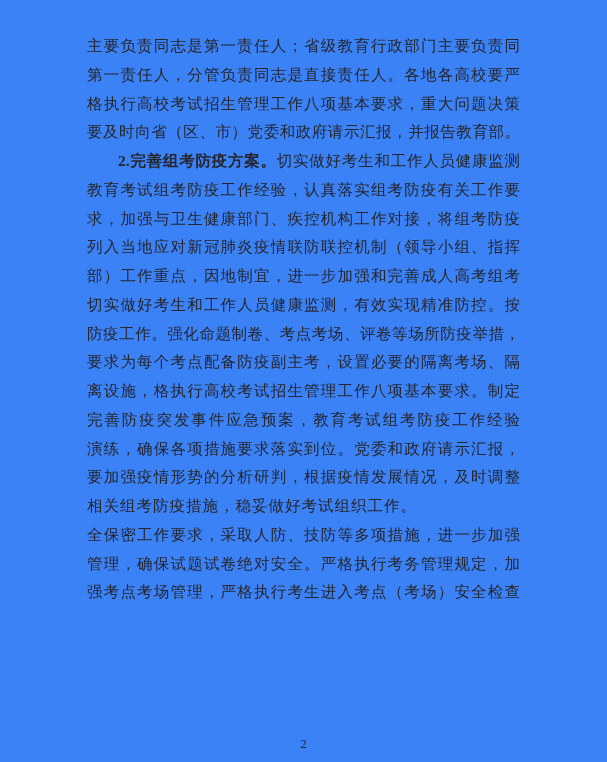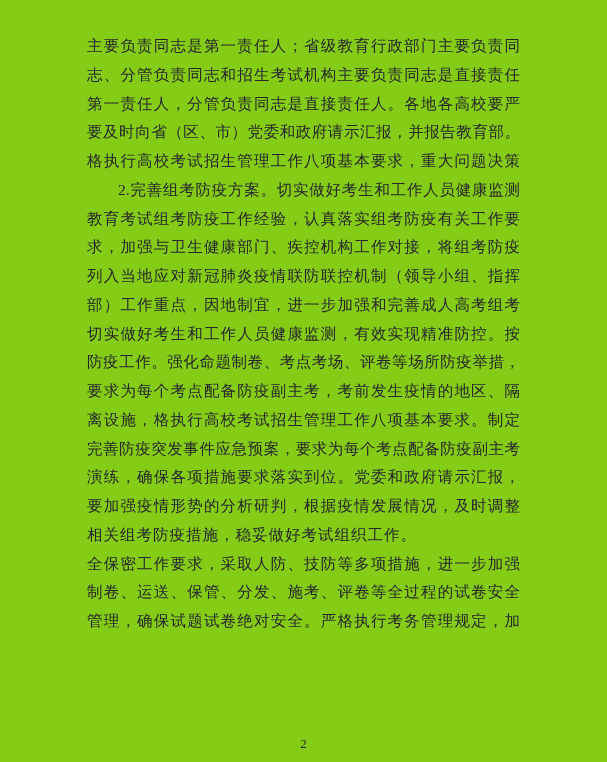--- a/index.html
+++ b/index.html
@@ -10,21 +10,21 @@
     width: 607px;
     height: 762px;
     background: #ffffff;
     font-family: "Liberation Serif", "DejaVu Serif", serif;
     overflow: hidden;
   }
   .page {
     position: relative;
     width: 607px;
     height: 762px;
-    background: #84cc16;
+    background: #3b82f6;
     overflow: hidden;
   }
   .text-block {
     position: absolute;
     left: 87px;
     top: 32px;
     width: 433px;
   }
   .line {
     font-size: 15.5px;
@@ -38,54 +38,53 @@
   }
   .line.indent {
     text-indent: 31px;
   }
   .line.para-end {
     text-align: center;
     text-align-last: left;
     letter-spacing: 1px;
   }
   .line .bold {
-    font-weight: 400;
+    font-weight: 700;
   }
   .page-number {
     position: absolute;
     top: 736px;
     left: 0;
     width: 607px;
     text-align: center;
     font-size: 13px;
     line-height: 16px;
     color: #26262c;
   }
 </style>
 </head>
 <body>
 
 <div class="page">
   <div class="text-block">
       <div class="line"><span>主要负责同志是第一责任人；省级教育行政部门主要负责同</span></div>
-      <div class="line"><span>志、分管负责同志和招生考试机构主要负责同志是直接责任</span></div>
       <div class="line"><span>第一责任人，分管负责同志是直接责任人。各地各高校要严</span></div>
+      <div class="line"><span>格执行高校考试招生管理工作八项基本要求，重大问题决策</span></div>
       <div class="line"><span>要及时向省（区、市）党委和政府请示汇报，并报告教育部。</span></div>
-      <div class="line"><span>格执行高校考试招生管理工作八项基本要求，重大问题决策</span></div>
       <div class="line indent"><span class="bold">2.完善组考防疫方案。</span><span>切实做好考生和工作人员健康监测</span></div>
       <div class="line"><span>教育考试组考防疫工作经验，认真落实组考防疫有关工作要</span></div>
       <div class="line"><span>求，加强与卫生健康部门、疾控机构工作对接，将组考防疫</span></div>
       <div class="line"><span>列入当地应对新冠肺炎疫情联防联控机制（领导小组、指挥</span></div>
       <div class="line"><span>部）工作重点，因地制宜，进一步加强和完善成人高考组考</span></div>
       <div class="line"><span>切实做好考生和工作人员健康监测，有效实现精准防控。按</span></div>
       <div class="line"><span>防疫工作。强化命题制卷、考点考场、评卷等场所防疫举措，</span></div>
-      <div class="line"><span>要求为每个考点配备防疫副主考，考前发生疫情的地区、隔</span></div>
+      <div class="line"><span>要求为每个考点配备防疫副主考，设置必要的隔离考场、隔</span></div>
       <div class="line"><span>离设施，格执行高校考试招生管理工作八项基本要求。制定</span></div>
-      <div class="line"><span>完善防疫突发事件应急预案，要求为每个考点配备防疫副主考</span></div>
+      <div class="line"><span>完善防疫突发事件应急预案，教育考试组考防疫工作经验</span></div>
       <div class="line"><span>演练，确保各项措施要求落实到位。党委和政府请示汇报，</span></div>
       <div class="line"><span>要加强疫情形势的分析研判，根据疫情发展情况，及时调整</span></div>
       <div class="line para-end"><span>相关组考防疫措施，稳妥做好考试组织工作。</span></div>
       <div class="line"><span>全保密工作要求，采取人防、技防等多项措施，进一步加强</span></div>
-      <div class="line"><span>制卷、运送、保管、分发、施考、评卷等全过程的试卷安全</span></div>
       <div class="line"><span>管理，确保试题试卷绝对安全。严格执行考务管理规定，加</span></div>
+      <div class="line"><span>强考点考场管理，严格执行考生进入考点（考场）安全检查</span></div>
     </div>
   <div class="page-number">2</div>
 </div>
 
 </body></html>

